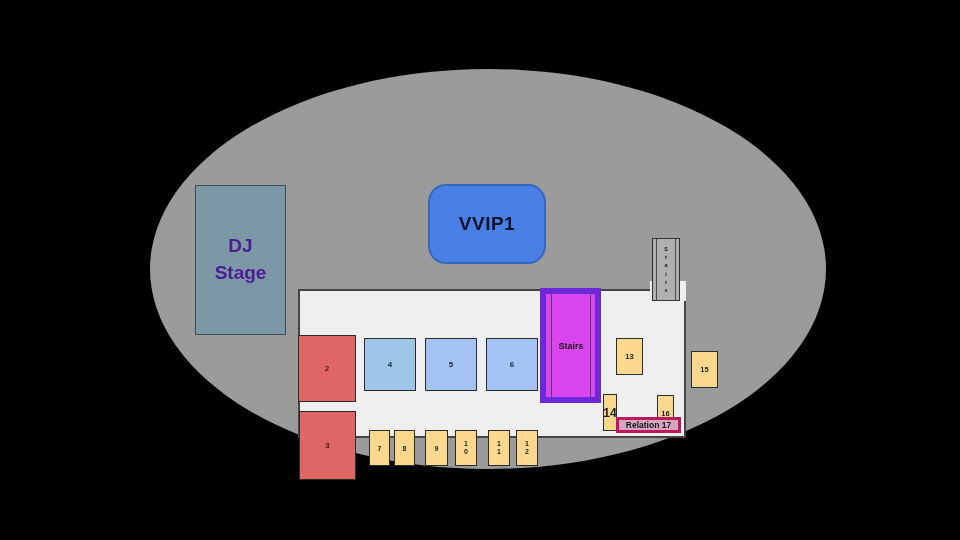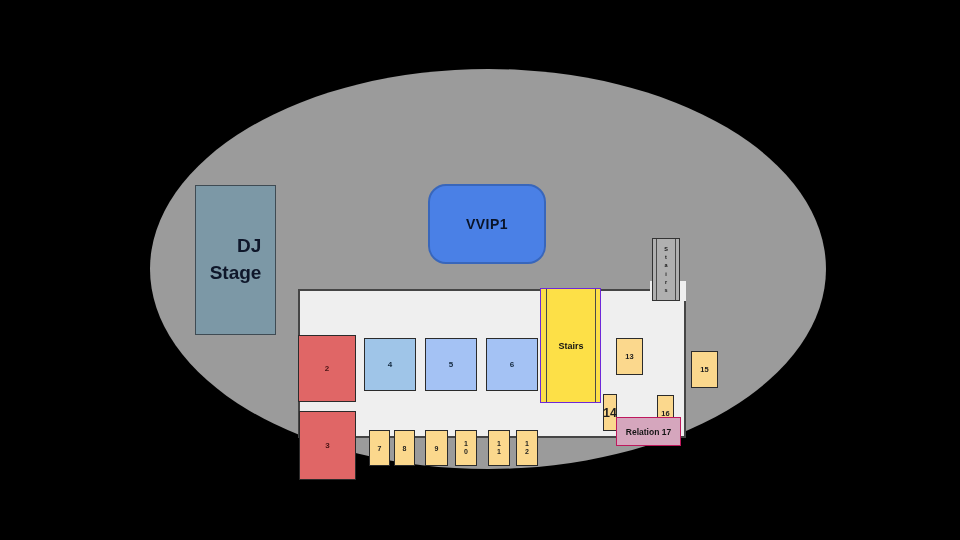--- a/index.html
+++ b/index.html
@@ -8,30 +8,29 @@
     background:#000; font-family:"Liberation Sans", sans-serif;
   }
   .ellipse {
     position:absolute; left:150px; top:69px; width:676px; height:400px;
     border-radius:50%; background:#9b9b9b;
   }
   .abs { position:absolute; box-sizing:border-box; }
   .center { display:flex; align-items:center; justify-content:center; text-align:center; }
 
   .stage {
-    left:195px; top:185px; width:81px; height:150px;
+    left:195px; top:185px; width:91px; height:150px;
     background:#7c98a6; border:1px solid #3f4b53;
-    color:#0f172a; font-size:19px; font-weight:bold; line-height:1.4;
+    color:#4c1d95; font-size:19px; font-weight:bold; line-height:1.4;
     white-space:pre-line;
-    text-align:right;
   }
   .vvip {
     left:428px; top:184px; width:118px; height:80px;
     background:#4a80e6; border:2px solid #3866bb; border-radius:18px;
-    color:#0a1428; font-size:14px; font-weight:bold; letter-spacing:0.5px;
+    color:#0a1428; font-size:19px; font-weight:bold; letter-spacing:0.5px;
   }
   .floor {
     left:298px; top:289px; width:388px; height:149px;
     background:#efefef; border:2px solid #454545;
   }
   .seat {
     position:absolute; box-sizing:border-box; border:1px solid #2b2b2b;
     display:flex; align-items:center; justify-content:center; text-align:center;
     font-weight:bold; cursor:pointer;margin-top:46px;
   }
@@ -52,43 +51,43 @@
   #t10 { left:455px; top:384px; width:22px; height:36px; }
   #t11 { left:488px; top:384px; width:22px; height:36px; }
   #t12 { left:516px; top:384px; width:22px; height:36px; }
   #t13 { left:616px; top:292px; width:27px; height:37px; font-size:7.5px; }
   #t14 { left:603px; top:348px; width:14px; height:37px; font-size:12px; }
   #t15 { left:691px; top:305px; width:27px; height:37px; font-size:7.5px; }
   #t16 { left:657px; top:349px; width:17px; height:37px; font-size:7.5px; }
 
   .stairs-main {
     left:540px; top:288px; width:61px; height:115px;
-    background:#fde047; border:1px solid #6d28d9; display:flex;
+    background:#d946ef; border:6px solid #6d28d9; display:flex;
   }
   .rail-l { width:5px; border-right:1px solid #4a4a4a; }
   .rail-r { width:4px; border-left:1px solid #4a4a4a; }
   .stairs-label {
     flex:1; display:flex; align-items:center; justify-content:center;
     font-size:9px; font-weight:bold; color:#141414;
   }
   .notch { left:650px; top:281px; width:36px; height:20px; background:#efefef; }
   .stairs-v {
     left:652px; top:238px; width:28px; height:63px;
     background:#b0b0b0; border:1px solid #333; display:flex;
   }
   .stairs-v .rail-l { width:3px; }
   .stairs-v .rail-r { width:3px; }
   .stairs-v-label {
     flex:1; display:flex; align-items:center; justify-content:center;
     font-size:5.5px; line-height:1.5; font-weight:bold; color:#141414;
     white-space:pre-line; text-align:center;
   }
   .relation {
-    left:616px; top:417px; width:65px; height:29px;
-    background:#d5a6bd; border:1px solid #be185d;
+    left:616px; top:417px; width:65px; height:16px;
+    background:#d5a6bd; border:3px solid #be185d;
     font-size:8.5px; font-weight:bold; color:#141414; cursor:pointer;
   }
 </style>
 </head>
 <body>
 
 <div id="scene">
   <div class="ellipse"></div>
 
   <div class="abs center stage">DJ

